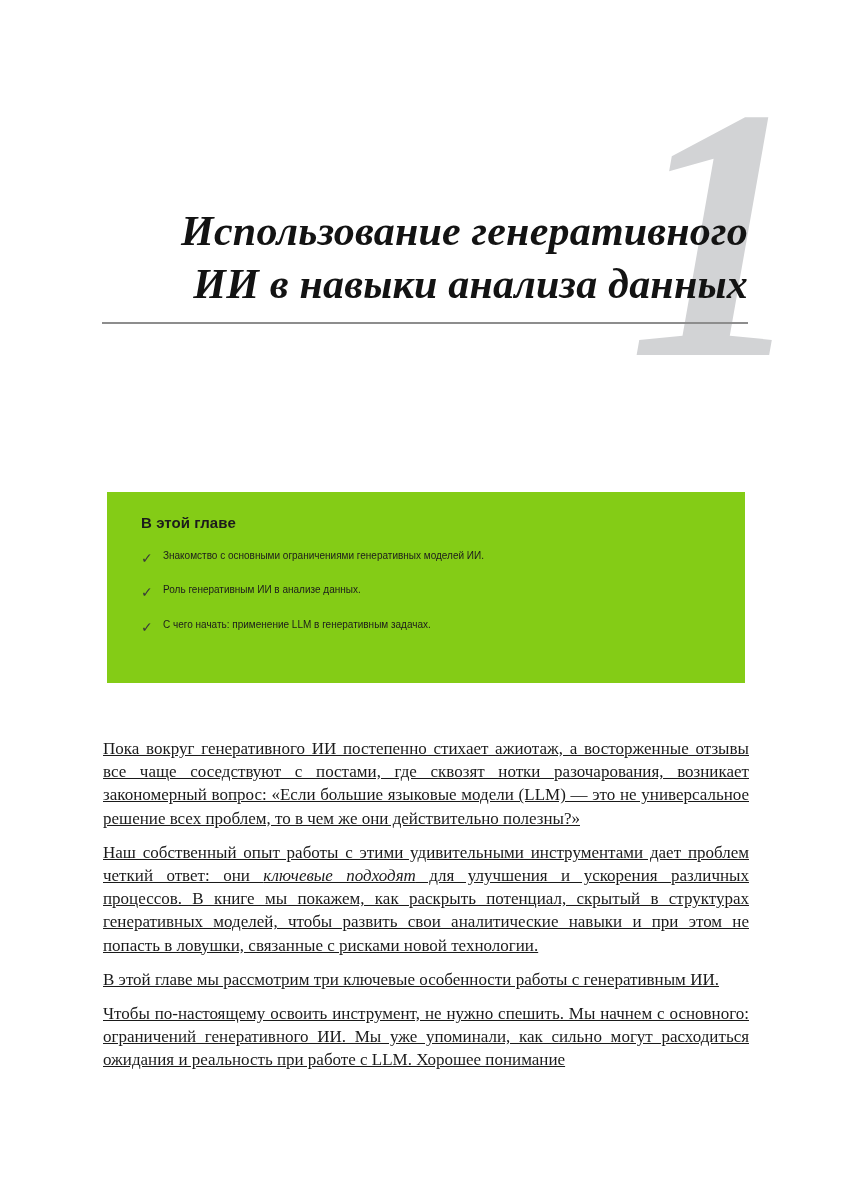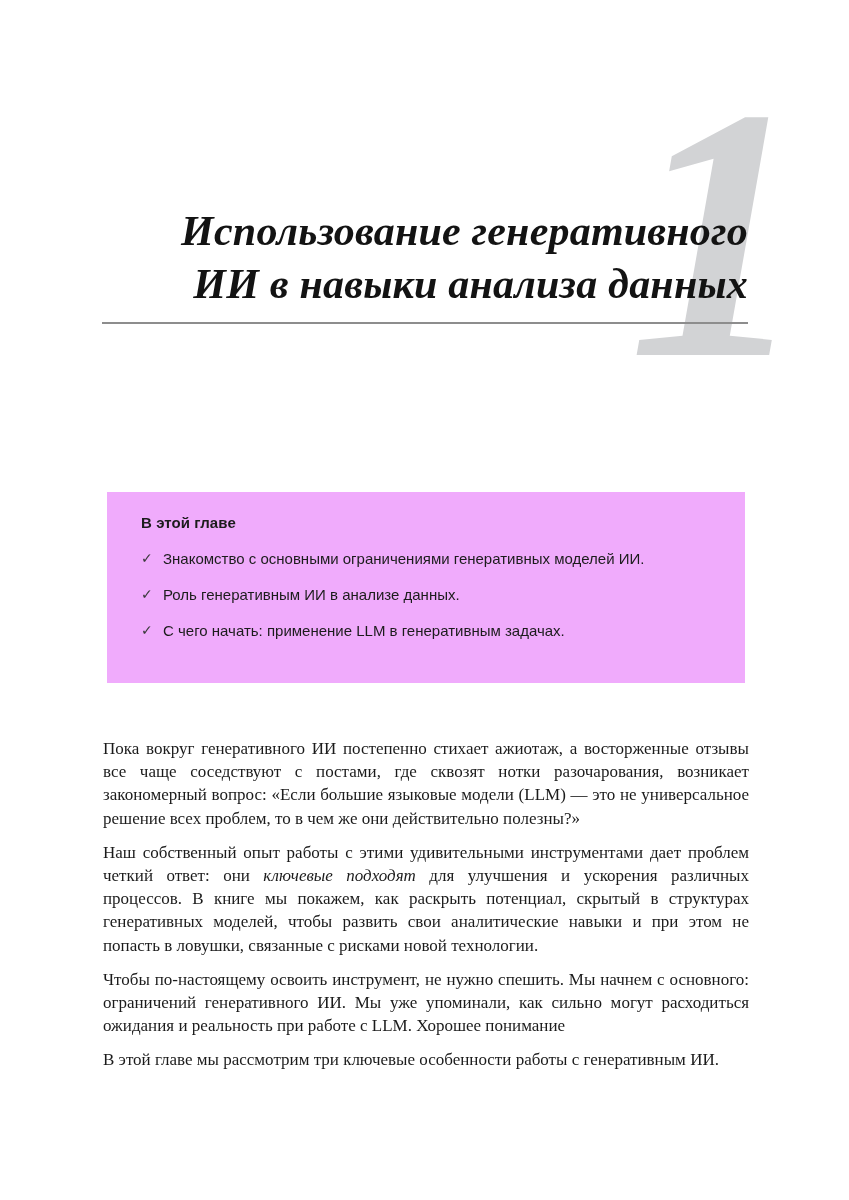--- a/index.html
+++ b/index.html
@@ -71,21 +71,21 @@
     z-index: 3;
   }
 
   
   .callout {
     position: absolute;
     left: 107px;
     top: 492px;
     width: 638px;
     height: 191px;
-    background: #f0abfc;
+    background: #84cc16;
     box-sizing: border-box;
     padding: 22px 34px 0 34px;
     z-index: 2;
   }
   .callout-heading {
     font-family: "Liberation Sans", "DejaVu Sans", sans-serif;
     font-weight: 700;
     font-size: 15px;
     line-height: 1.2;
     color: #1c1c1c;
@@ -108,33 +108,34 @@
     width: 22px;
     font-family: "DejaVu Sans", sans-serif;
     font-size: 14px;
     line-height: 1.52;
     color: #3a3a3a;
     text-align: left;
   }
   .callout-text {
     flex: 1 1 auto;
     font-family: "Liberation Sans", "DejaVu Sans", sans-serif;
-    font-size: 15px;
+    font-size: 10px;
     line-height: 1.52;
     color: #1c1c1c;
     max-width: 515px;
   }
 
   
   .body-copy {
     position: absolute;
     left: 103px;
     top: 737px;
     width: 646px;
     z-index: 2;
+    text-decoration: underline;
   }
   .body-par {
     margin: 0 0 11px 0;
     font-family: "Liberation Serif", "DejaVu Serif", serif;
     font-size: 17px;
     line-height: 1.365;
     color: #1b1b1b;
     text-align: justify;
     text-justify: inter-word;
     hyphens: manual;
@@ -176,18 +177,18 @@
     </ul>
   </section>
 
   <div class="body-copy">
     <p class="body-par">Пока вокруг генеративного ИИ постепенно стихает ажиотаж, а восторженные отзывы все чаще соседствуют с постами, где сквозят нотки разочарования, возникает закономерный вопрос: «Если большие языковые модели (LLM) — это не универсальное решение всех проблем, то в чем же они действительно полезны?»</p>
 
     <p class="body-par">
       <span>Наш собственный опыт работы с этими удивительными инструментами дает проблем четкий ответ: они </span><em>ключевые подходят</em><span> для улучшения и ускорения различных процессов. В книге мы покажем, как раскрыть потенциал, скрытый в структурах генеративных моделей, чтобы развить свои аналитические навыки и при этом не попасть в ловушки, связанные с рисками новой технологии.</span>
     </p>
 
+    <p class="body-par">В этой главе мы рассмотрим три ключевые особенности работы с генеративным ИИ.</p>
+
     <p class="body-par">Чтобы по-настоящему освоить инструмент, не нужно спешить. Мы начнем с основного: ограничений генеративного ИИ. Мы уже упоминали, как сильно могут расходиться ожидания и реальность при работе с LLM. Хорошее понимание</p>
-
-    <p class="body-par">В этой главе мы рассмотрим три ключевые особенности работы с генеративным ИИ.</p>
   </div>
 
 </div>
 
 </body></html>

